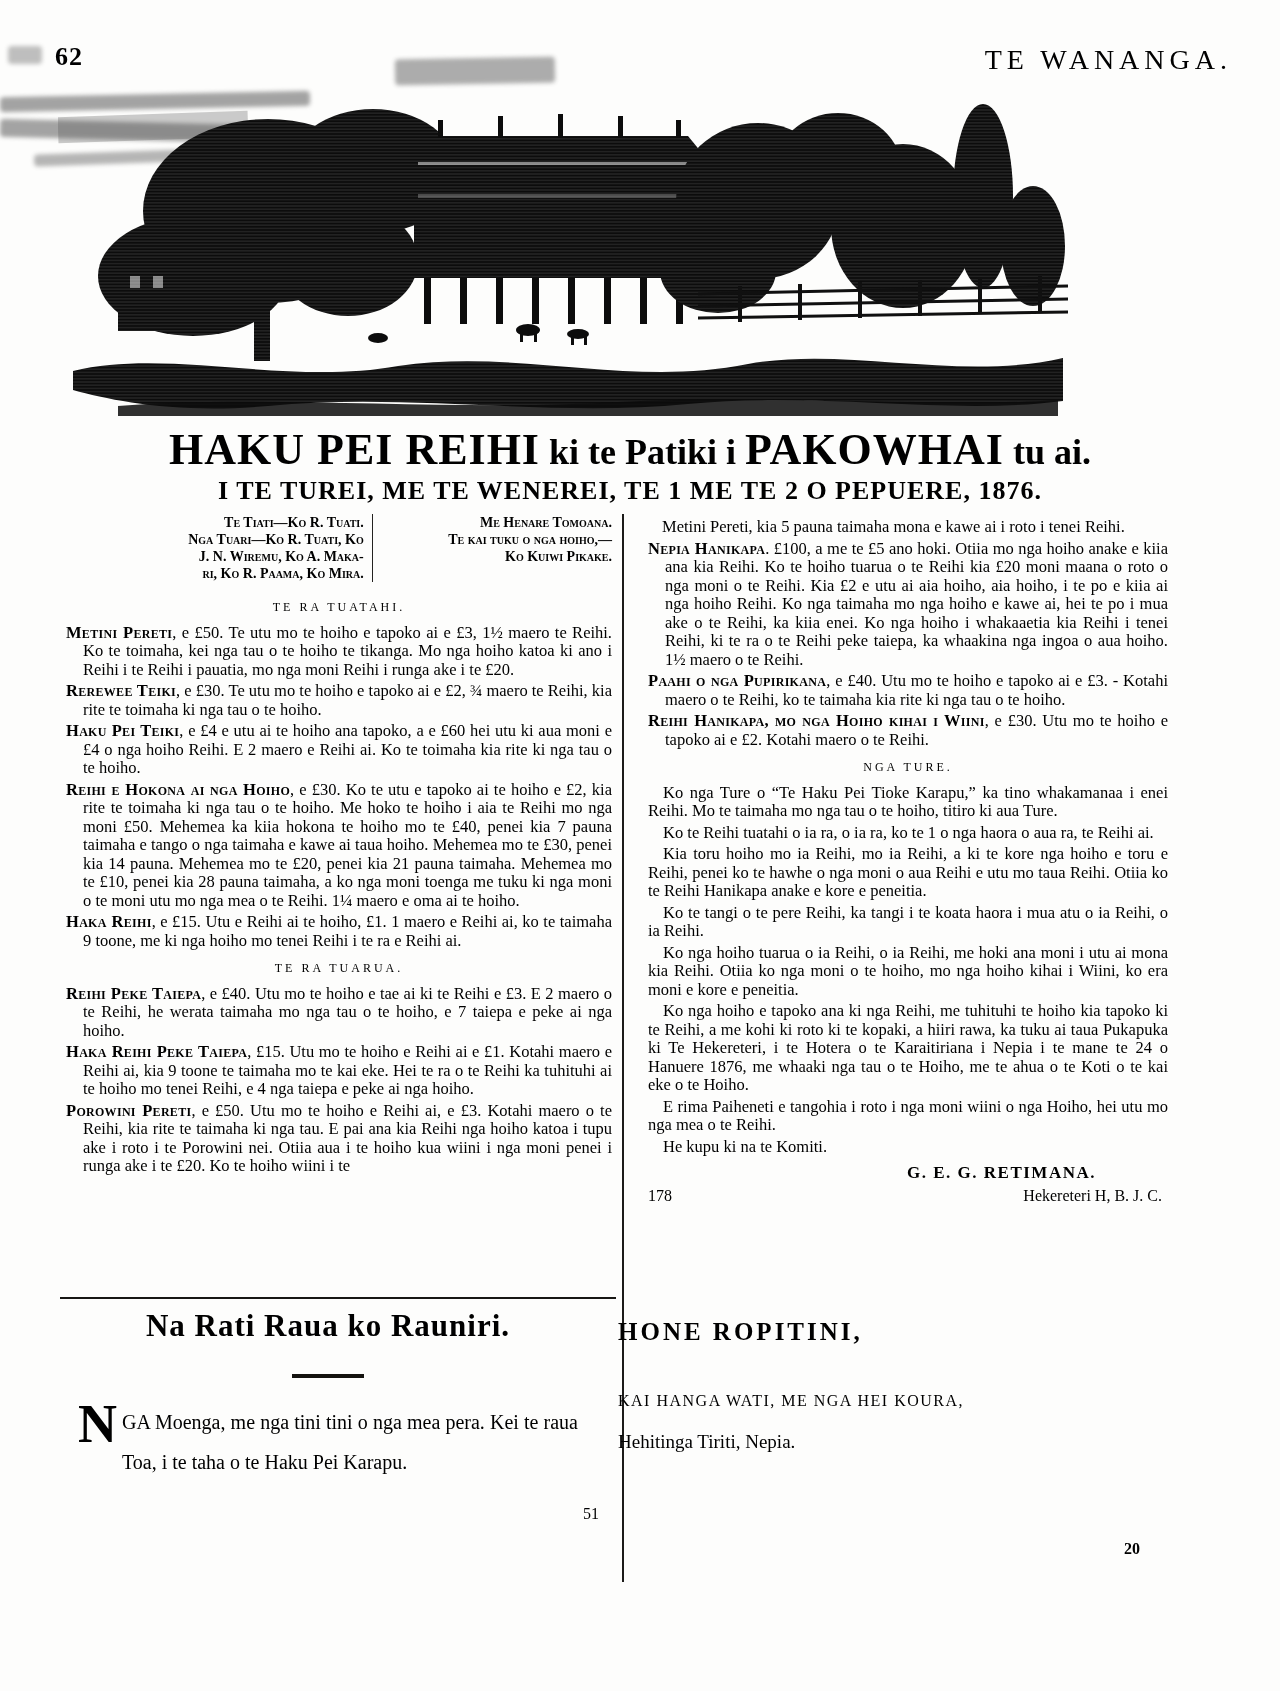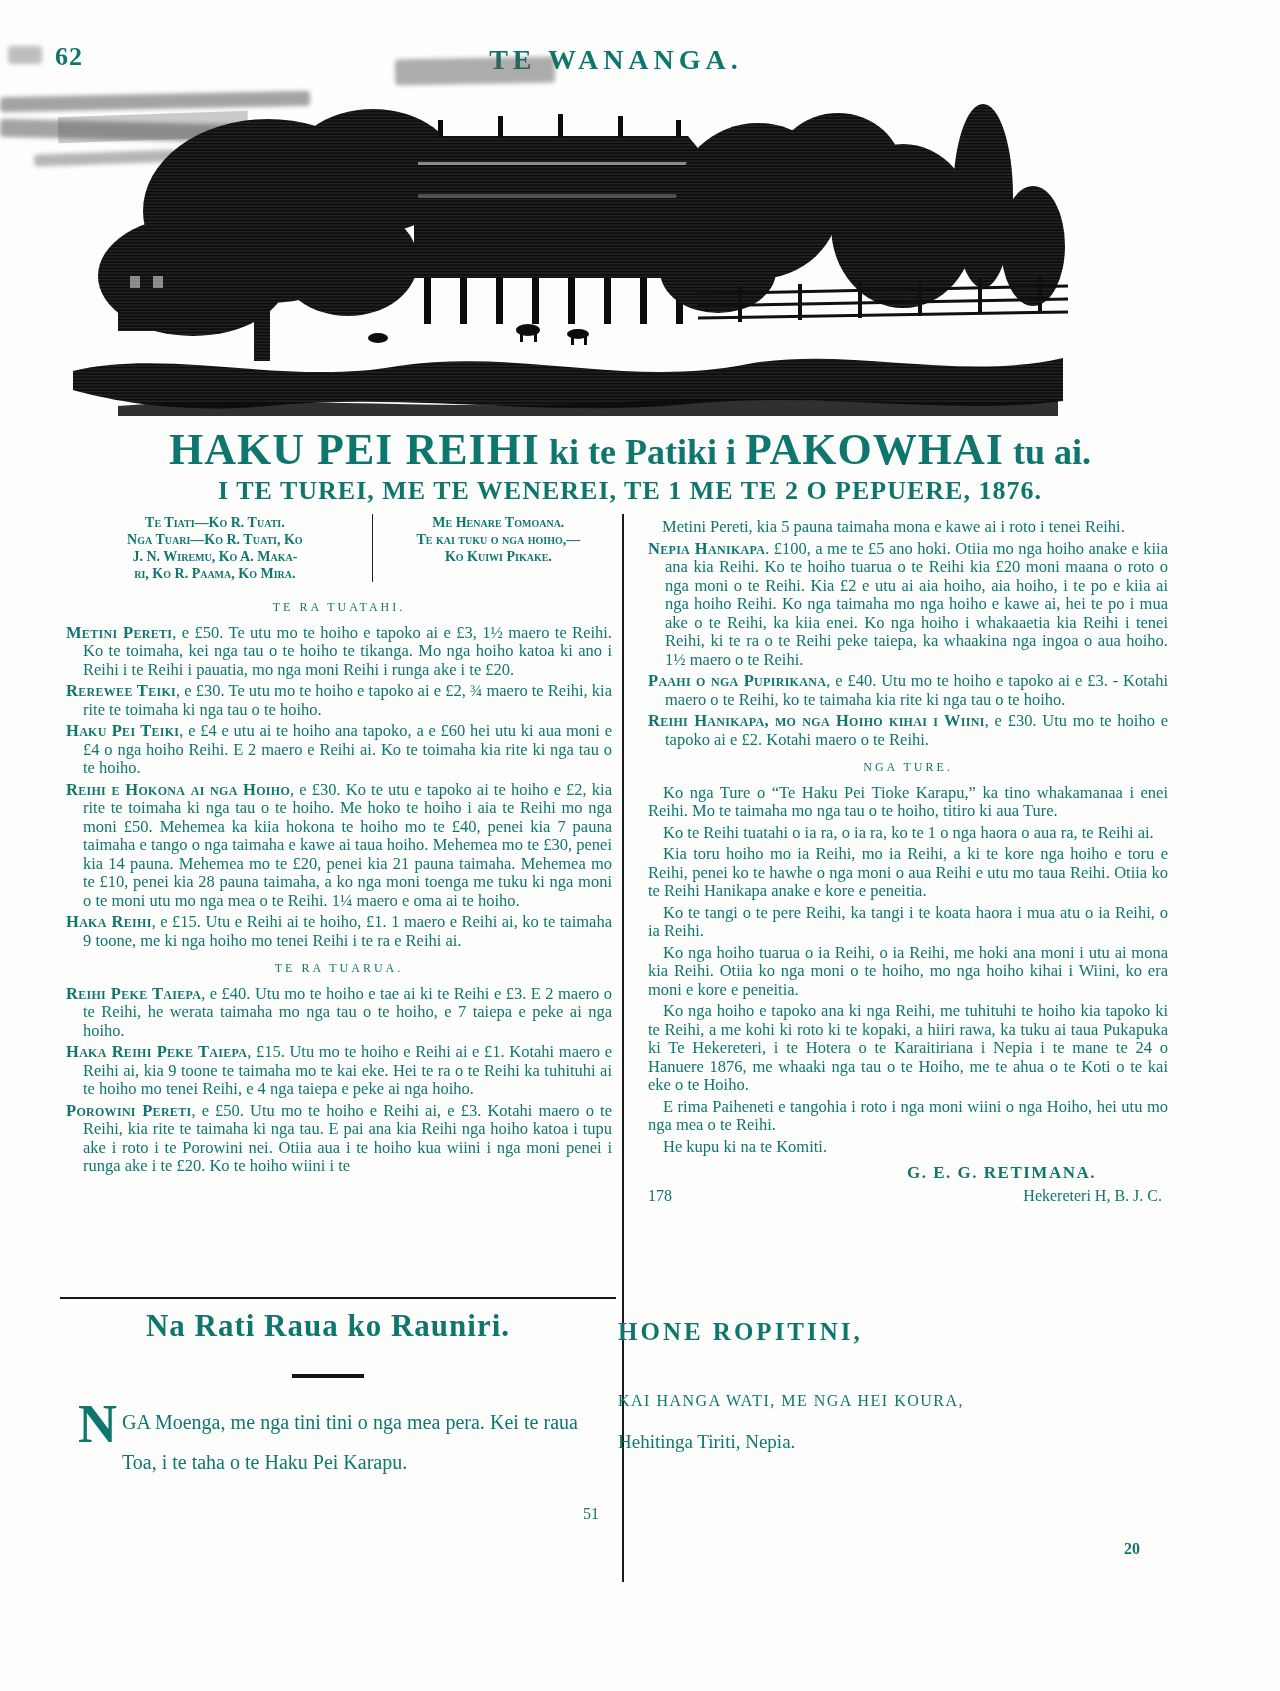--- a/index.html
+++ b/index.html
@@ -1,41 +1,41 @@
 <!DOCTYPE html>
 <html><head>
 <meta charset="utf-8">
 <style>
   * { margin:0; padding:0; box-sizing:border-box; }
   html,body { background:#ffffff; }
   .page {
     position:relative; width:1280px; height:1691px; background:#fdfdfc;
-    font-family:"Liberation Serif","DejaVu Serif",serif; color:#0f766e; overflow:hidden;
+    font-family:"Liberation Serif","DejaVu Serif",serif; color:#000000; overflow:hidden;
   }
   .folio { position:absolute; left:55px; top:42px; font-size:26px; font-weight:700; letter-spacing:1px; }
-  .masthead { position:absolute; left:0; top:44px; width:1232px; text-align:center;
-    font-size:28px; font-weight:700; letter-spacing:5px; }
+  .masthead { position:absolute; left:0; top:44px; width:1232px; text-align:right;
+    font-size:28px; font-weight:400; letter-spacing:5px; }
   .smudge { position:absolute; background:#4c4c4c; opacity:.5; filter:blur(2px); border-radius:4px; }
   .s1 { left:395px; top:58px; width:160px; height:26px; transform:rotate(-1deg); opacity:.45; }
   .s2 { left:0px; top:94px; width:310px; height:15px; transform:rotate(-1.2deg); }
   .s3 { left:0px; top:122px; width:262px; height:18px; transform:rotate(1.4deg); }
   .s4 { left:34px; top:152px; width:150px; height:12px; transform:rotate(-2deg); opacity:.4; }
   .s5 { left:8px; top:46px; width:34px; height:18px; opacity:.35; }
   .illu { position:absolute; left:58px; top:86px; width:1015px; height:335px; }
   .headline { position:absolute; left:40px; top:424px; width:1180px; text-align:center; white-space:nowrap; }
   .h-big { font-size:44px; font-weight:700; letter-spacing:1px; }
   .h-med { font-size:36px; font-weight:700; }
   .dateline { position:absolute; left:40px; top:476px; width:1180px; text-align:center;
     font-size:26px; font-weight:700; letter-spacing:1px; }
   .divider-v { position:absolute; left:622px; top:514px; width:2px; height:1068px; background:#1c1b19; }
   .col { position:absolute; font-size:16.5px; line-height:18.5px; text-align:justify; }
   .col-left { left:66px; top:514px; width:546px; }
   .col-right { left:648px; top:518px; width:520px; }
   .officials { display:flex; margin-bottom:16px; font-size:14px; line-height:17px;
-    font-weight:700; font-variant:small-caps; text-align:center; }
+    font-weight:700; font-variant:small-caps; text-align:right; }
   .off-l { width:56%; padding-right:8px; }
   .off-r { width:44%; border-left:1.5px solid #242220; padding-left:12px; }
   .sec-head { text-align:center; font-weight:400; font-size:12px; letter-spacing:3px; margin:9px 0 7px; }
   .entry { padding-left:17px; text-indent:-17px; margin-bottom:3px; }
   .lead { font-weight:700; font-variant:small-caps; letter-spacing:.3px; }
   .entry-cont { padding-left:14px; margin-bottom:3px; }
   .rule-p { text-indent:15px; margin-bottom:3px; }
   .sigrow { display:flex; justify-content:space-between; align-items:flex-end; margin-top:8px; }
   .colnum { font-size:16px; }
   .sigs { text-align:right; }

